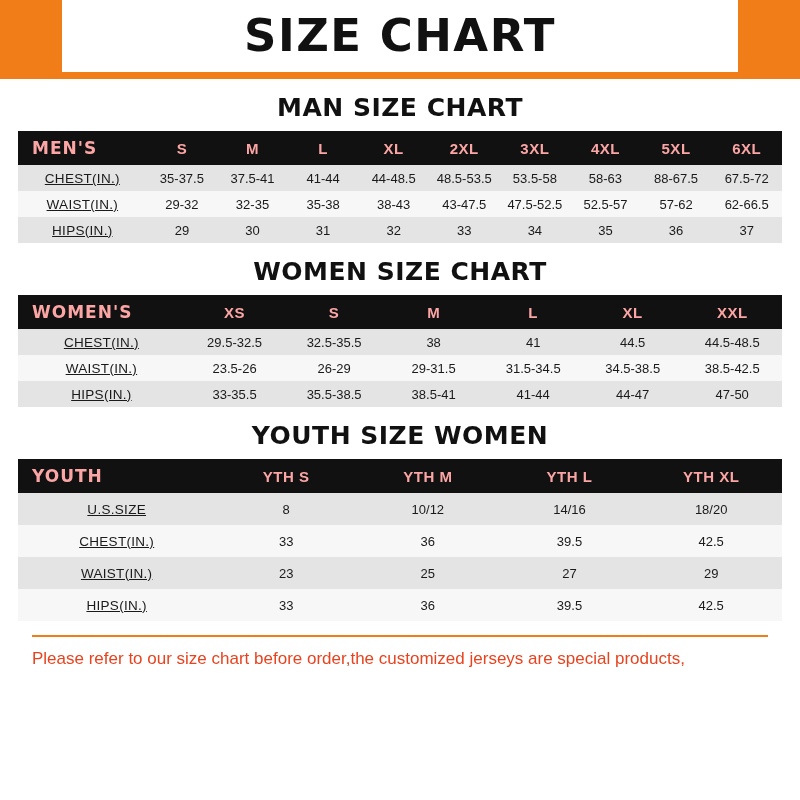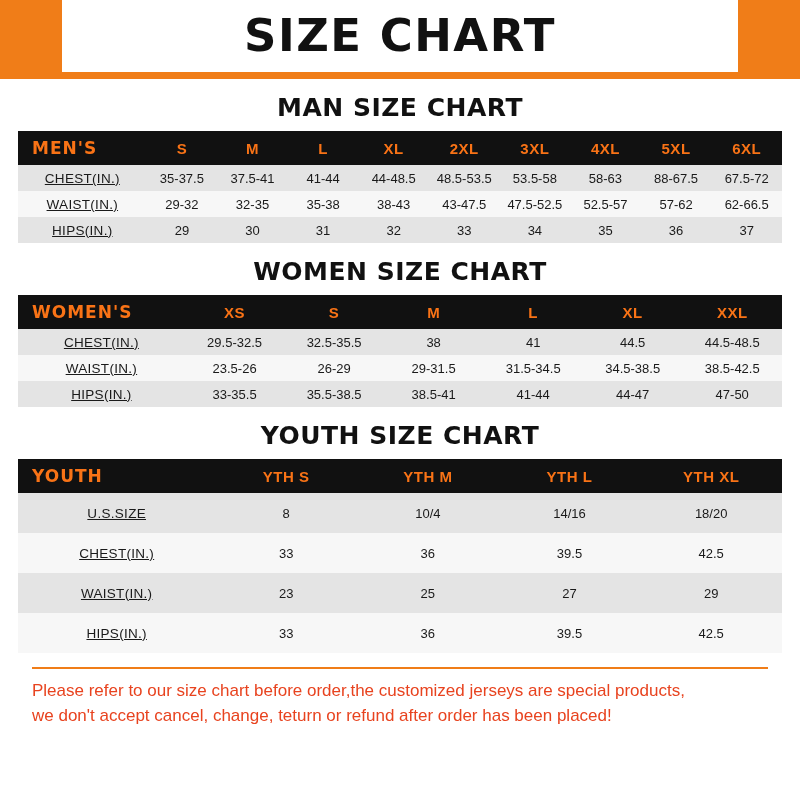--- a/index.html
+++ b/index.html
@@ -82,21 +82,21 @@
     font-size: 13px;
     color: #1a1a1a;
     text-align: center;
     padding: 0;
     height: 26px;
     font-weight: normal;
     font-family: "Liberation Sans", sans-serif;
   }
   table.size-table thead th {
     background: #111111;
-    color: #f97316;
+    color: #fca5a5;
     height: 34px;
     font-size: 15px;
     font-weight: bold;
     letter-spacing: 0.5px;
   }
   table.size-table thead th.rowhead {
     text-align: left;
     padding-left: 14px;
     font-family: "DejaVu Sans", sans-serif;
     font-size: 17px;
@@ -111,21 +111,21 @@
   table.size-table tbody tr.odd td {
     background: #e4e4e4;
   }
   table.size-table tbody tr.even td {
     background: #f7f7f7;
   }
   
   .women thead th.rowhead { font-size: 17px; }
   .youth thead th.rowhead { font-size: 17px; }
   .youth thead th { font-size: 15px; }
-  .youth table.size-table td { height: 40px; }
+  .youth table.size-table td { height: 32px; }
   
   .footer-note {
     margin: 14px 14px 0 14px;
     border-top: 2px solid #f07d18;
     padding-top: 10px;
     color: #e8431f;
     font-size: 17px;
     line-height: 1.45;
     font-family: "Liberation Sans", sans-serif;
   }
@@ -243,36 +243,36 @@
             <td>38.5-41</td>
             <td>41-44</td>
             <td>44-47</td>
             <td>47-50</td>
           </tr>
         </tbody>
       </table>
     </div>
 
     <div class="section youth">
-      <div class="section-title">YOUTH SIZE CHART</div>
+      <div class="section-title">YOUTH SIZE WOMEN</div>
       <table class="size-table">
         <thead>
           <tr>
             <th class="rowhead" style="width:24%">YOUTH</th>
             <th>YTH S</th>
             <th>YTH M</th>
             <th>YTH L</th>
             <th>YTH XL</th>
           </tr>
         </thead>
         <tbody>
           <tr class="odd">
             <td class="rowhead">U.S.SIZE</td>
             <td>8</td>
-            <td>10/4</td>
+            <td>10/12</td>
             <td>14/16</td>
             <td>18/20</td>
           </tr>
           <tr class="even">
             <td class="rowhead">CHEST(IN.)</td>
             <td>33</td>
             <td>36</td>
             <td>39.5</td>
             <td>42.5</td>
           </tr>
@@ -289,17 +289,16 @@
             <td>36</td>
             <td>39.5</td>
             <td>42.5</td>
           </tr>
         </tbody>
       </table>
     </div>
 
     <div class="footer-note">
       <div>Please refer to our size chart before order,the customized jerseys are special products,</div>
-      <div>we don't accept cancel, change, teturn or refund after order has been placed!</div>
     </div>
 
   </div>
 </div>
 
 </body></html>

